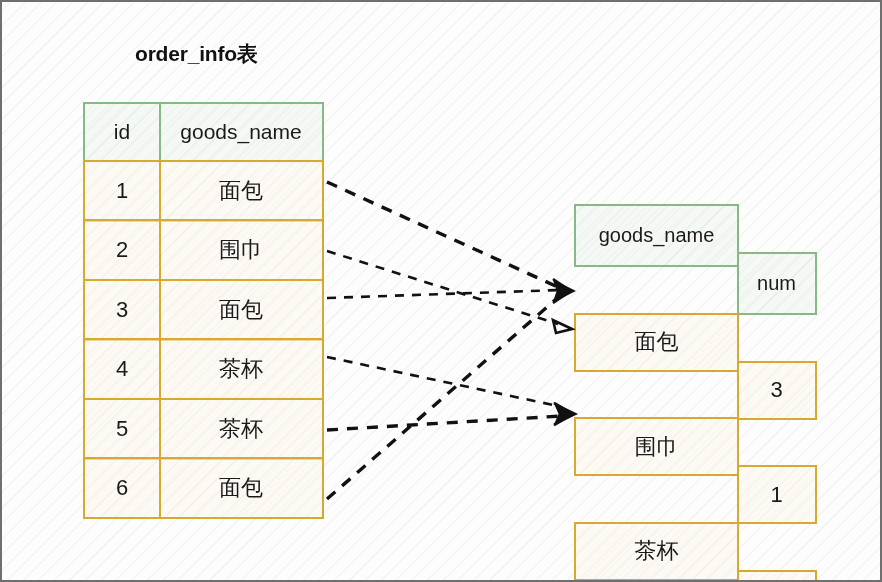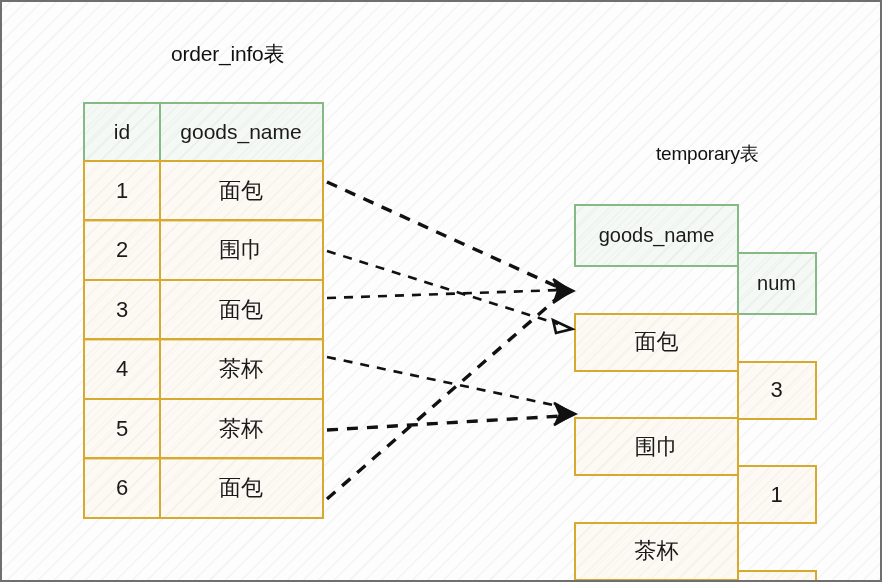--- a/index.html
+++ b/index.html
@@ -29,25 +29,24 @@
         rgba(0,0,0,0.035) 1.5px,
         rgba(0,0,0,0.0) 1.5px,
         rgba(0,0,0,0.0) 11px
       );
     overflow: hidden;
   }
 
   
   .table-title {
     position: absolute;
-    font-weight: normal;
+    font-weight: bold;
     color: #111111;
     white-space: nowrap;
     letter-spacing: -0.2px;
-    margin-left: 36px;
   }
   #title-order {
     left: 133px;
     top: 38px;
     font-size: 21px;
   }
   #title-temp {
     left: 618px;
     top: 139px;
     font-size: 19px;
@@ -189,21 +188,20 @@
       <div class="cell col-goods">茶杯</div>
     </div>
 
     <div class="row body">
       <div class="cell col-id">6</div>
       <div class="cell col-goods">面包</div>
     </div>
 
   </div>
 
-  <div class="table-title" id="title-temp">temporary表</div>
 
   <div class="db-table" id="table-temp">
 
     <div class="row header">
       <div class="cell col-goods">goods_name</div>
       <div class="cell col-num">num</div>
     </div>
 
     <div class="row body">
       <div class="cell col-goods">面包</div>

